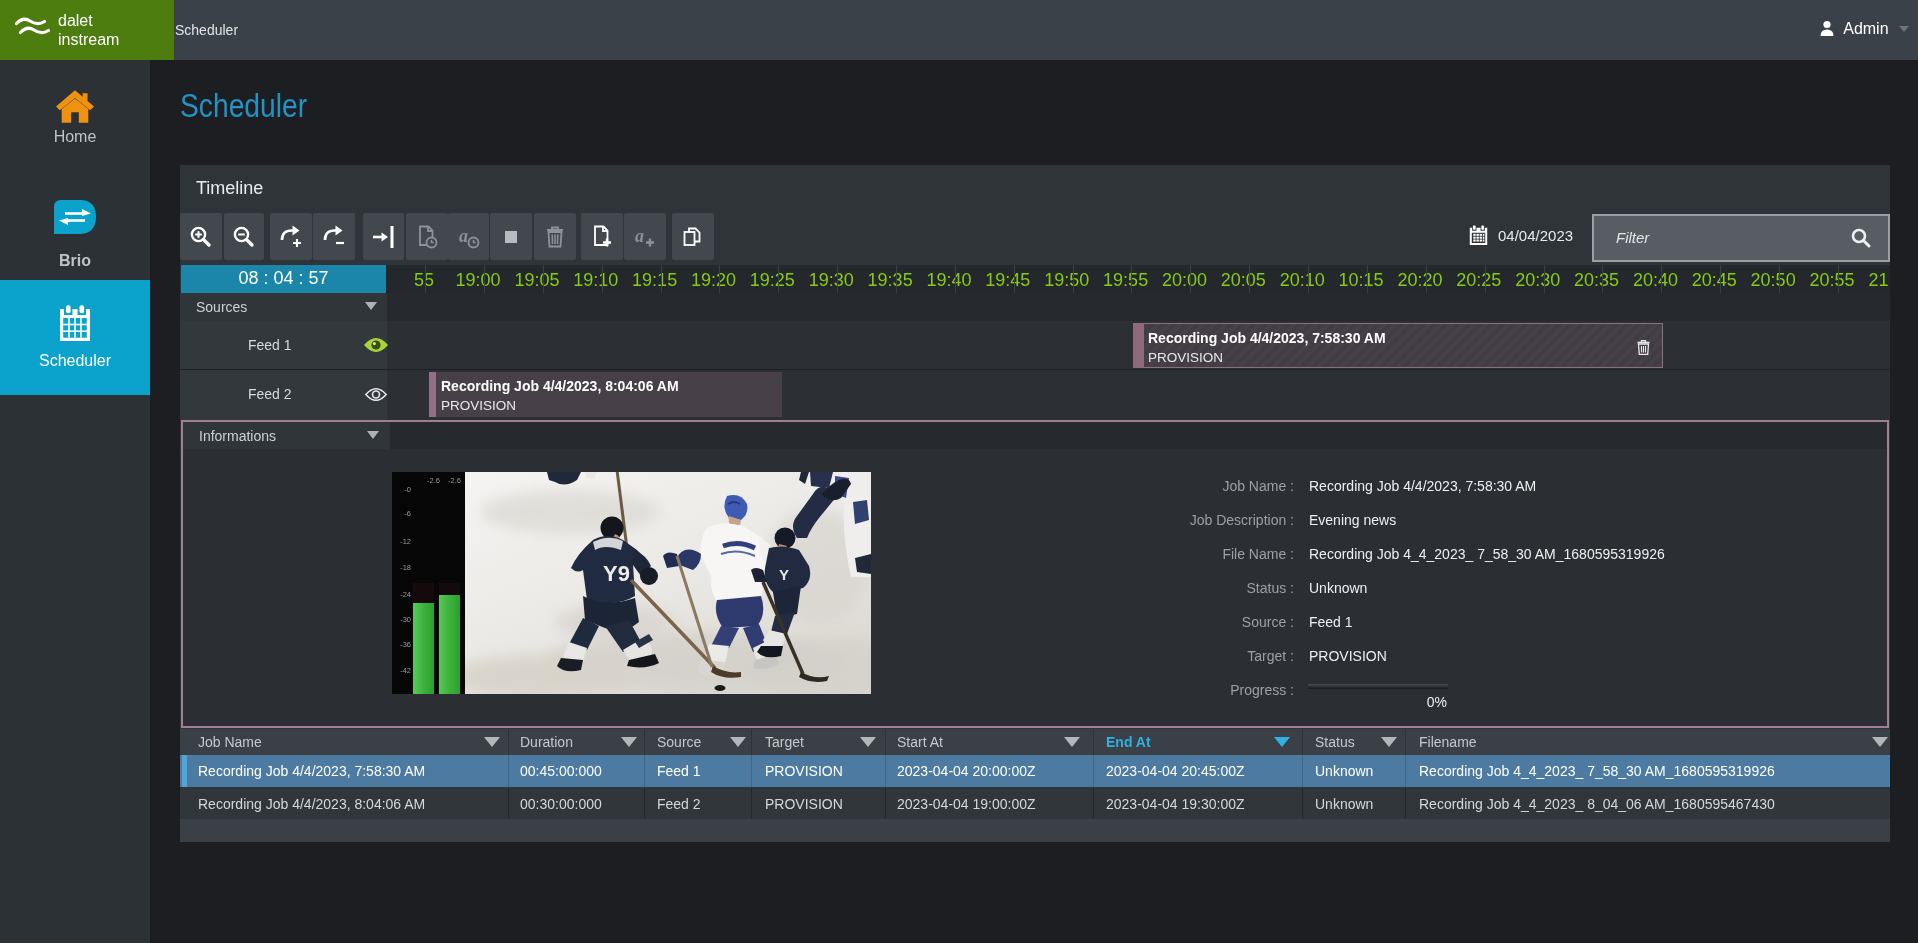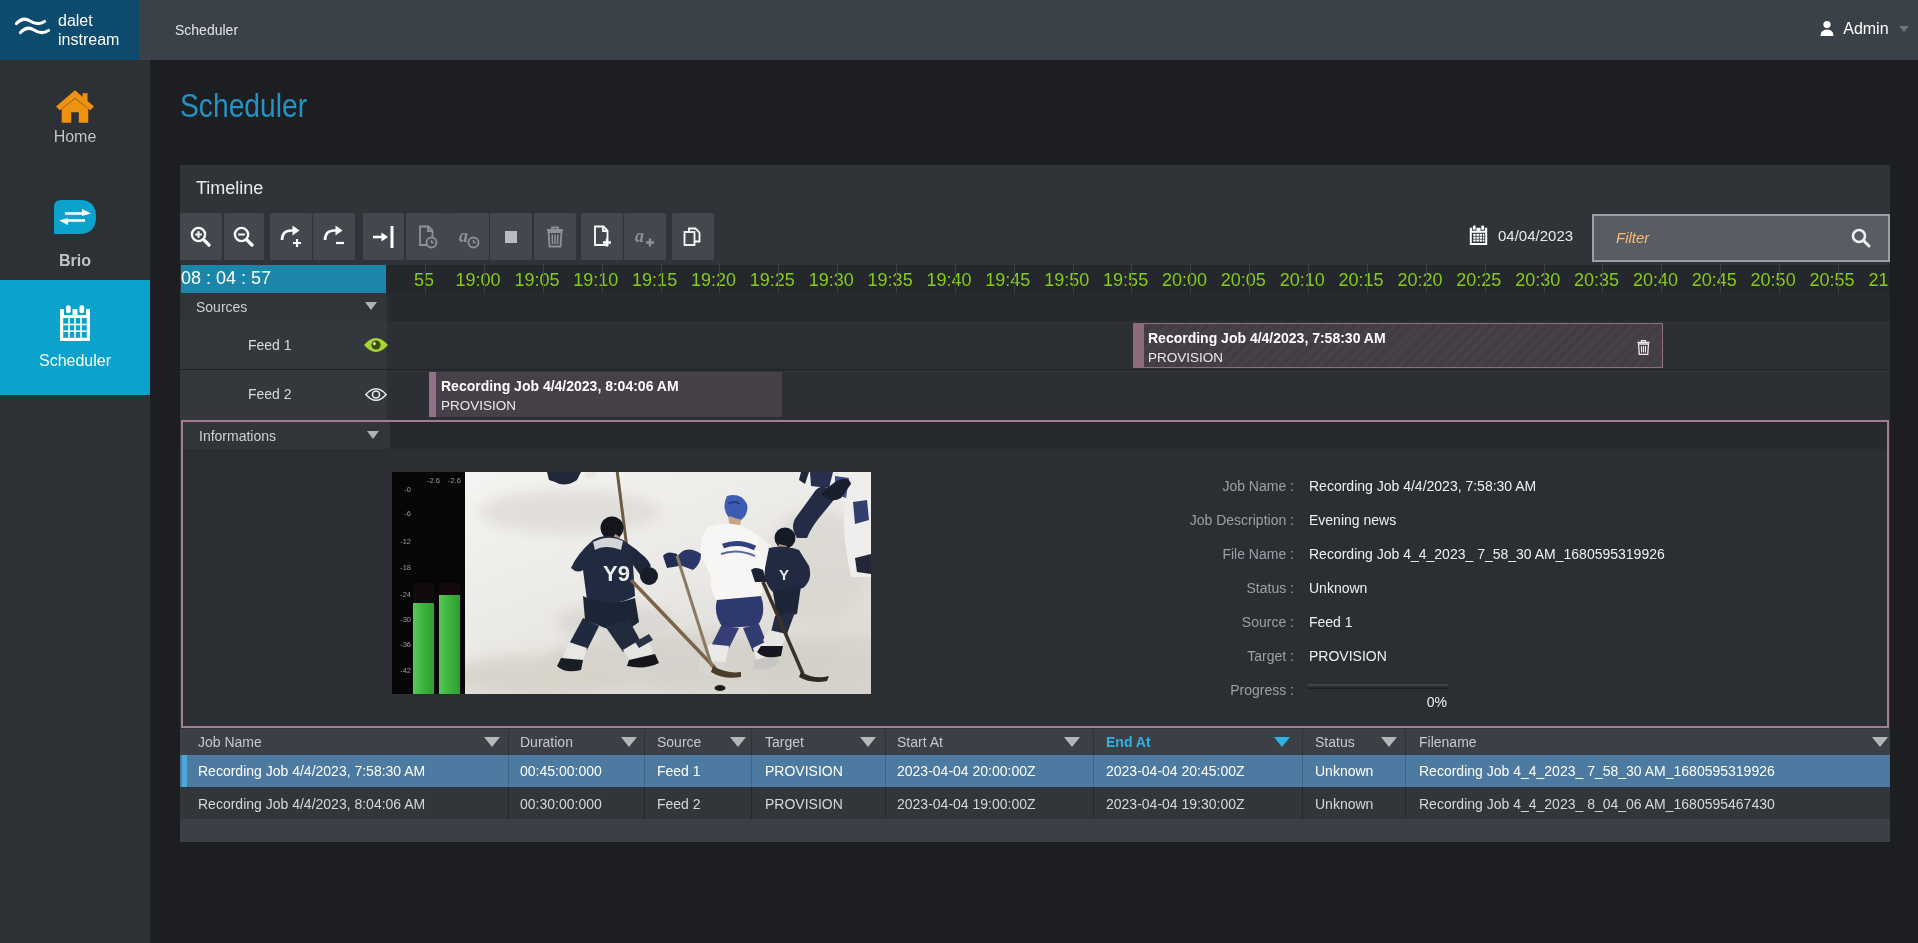--- a/index.html
+++ b/index.html
@@ -3,21 +3,21 @@
 <meta charset="utf-8">
 <style>
   * { margin:0; padding:0; box-sizing:border-box; }
   html,body { width:1918px; height:943px; overflow:hidden; background:#1c1e21;
     font-family:"Liberation Sans", sans-serif; }
   .abs { position:absolute; }
   #stage { position:relative; width:1918px; height:943px; }
 
   
   #topbar { position:absolute; left:0; top:0; width:1918px; height:60px; background:#3b4148; }
-  #logoblock { position:absolute; left:0; top:0; width:139px; height:60px; background:#0c4a6e; }
+  #logoblock { position:absolute; left:0; top:0; width:174px; height:60px; background:#4d7c0f; }
   #tb-title { position:absolute; left:175px; top:22px; font-size:14px; color:#e3e5e7; }
   #admin { position:absolute; right:9px; top:20px; color:#ffffff; font-size:16px; }
 
   
   #sidebar { position:absolute; left:0; top:60px; width:150px; height:883px; background:#2c3136; }
   .side-label { position:absolute; width:150px; text-align:center; color:#c0c4c8; font-size:16px; }
   #sched-active { position:absolute; left:0; top:220px; width:150px; height:115px; background:#0ba2cc; }
 
   
   #h1 { position:absolute; left:180px; top:86px; font-size:34px; color:#2492c2;
@@ -25,25 +25,25 @@
 
   #panel { position:absolute; left:180px; top:165px; width:1710px; height:677px; background:#2f3439; }
   #panel-title { position:absolute; left:16px; top:13px; font-size:18px; color:#e9ebed; }
 
   .tbtn { position:absolute; top:48px; height:47px; background:#42484e; border-radius:2px; }
   .tbtn svg { position:absolute; left:50%; top:50%; transform:translate(-50%,-50%); }
 
   #datebox { position:absolute; left:1289px; top:60px; color:#e8eaec; font-size:15px; }
   #filter { position:absolute; left:1412px; top:49px; width:298px; height:48px; background:#575d62;
             border:2px solid #9aa0a5; }
-  #filter .ph { position:absolute; left:22px; top:13px; font-style:italic; color:#fdba74; font-size:15px; }
+  #filter .ph { position:absolute; left:22px; top:13px; font-style:italic; color:#e5e5e5; font-size:15px; }
 
   
   #timedisp { position:absolute; left:1px; top:99.5px; width:205px; height:28px; background:#1b86a9;
-              color:#fff; font-size:18px; line-height:27px; }
+              color:#fff; font-size:18px; text-align:center; line-height:27px; }
   #ruler { position:absolute; left:206px; top:99.5px; width:1504px; height:28px; background:#24272b; overflow:hidden; }
   .tick { position:absolute; top:0; width:1px; height:28px; background:#3c4044; }
   .tlab { position:absolute; top:5px; font-size:18px; color:#84cc16;margin-left:26px; }
 
   
   #srchead { position:absolute; left:0; top:127.5px; width:1710px; height:28px; background:#303539; }
   #srchead .right, #infohead .right { position:absolute; left:207px; top:0; right:0; height:100%; background:#26292d; }
   .sec-label { position:absolute; left:16px; top:6px; font-size:14px; color:#ced1d4; z-index:2;}
   .caret { position:absolute; width:0; height:0; border-left:6px solid transparent;
            border-right:6px solid transparent; border-top:8px solid #aeb2b6; z-index:2;}
@@ -285,21 +285,21 @@
         <div class="tlab" style="left:632.2px;">19:50</div>
         <div class="tick" style="left:686.6px;"></div>
         <div class="tlab" style="left:691.1px;">19:55</div>
         <div class="tick" style="left:745.4px;"></div>
         <div class="tlab" style="left:749.9px;">20:00</div>
         <div class="tick" style="left:804.3px;"></div>
         <div class="tlab" style="left:808.8px;">20:05</div>
         <div class="tick" style="left:863.2px;"></div>
         <div class="tlab" style="left:867.7px;">20:10</div>
         <div class="tick" style="left:922.0px;"></div>
-        <div class="tlab" style="left:926.5px;">20:15</div>
+        <div class="tlab" style="left:926.5px;">10:15</div>
         <div class="tick" style="left:980.9px;"></div>
         <div class="tlab" style="left:985.4px;">20:20</div>
         <div class="tick" style="left:1039.8px;"></div>
         <div class="tlab" style="left:1044.3px;">20:25</div>
         <div class="tick" style="left:1098.7px;"></div>
         <div class="tlab" style="left:1103.2px;">20:30</div>
         <div class="tick" style="left:1157.5px;"></div>
         <div class="tlab" style="left:1162.0px;">20:35</div>
         <div class="tick" style="left:1216.4px;"></div>
         <div class="tlab" style="left:1220.9px;">20:40</div>

